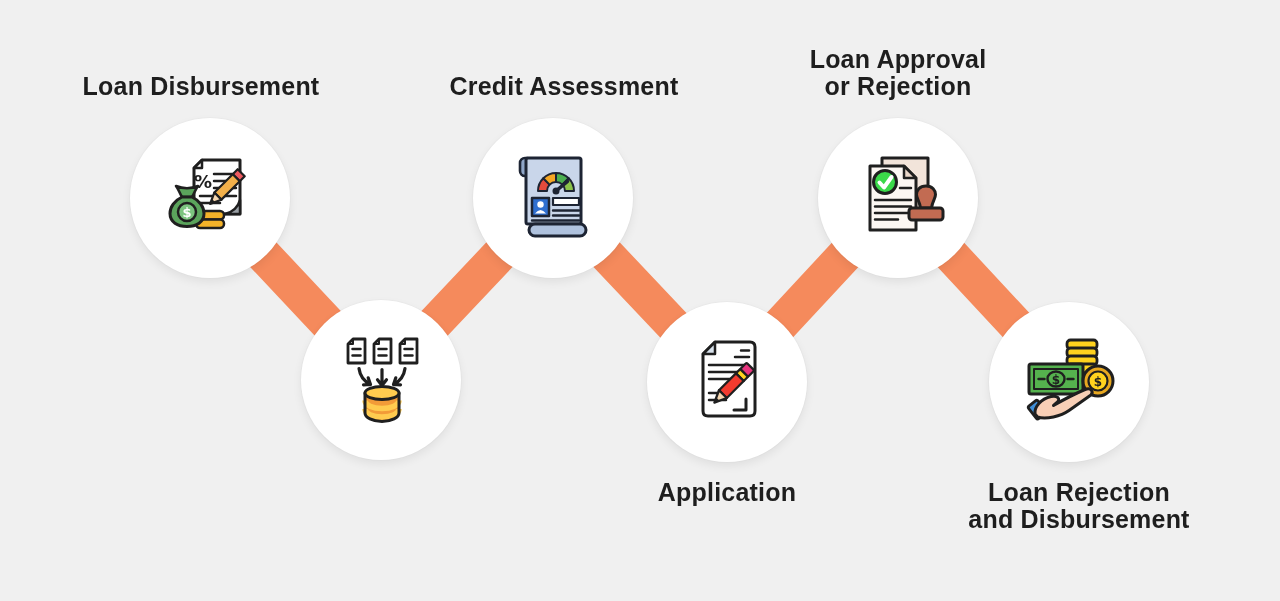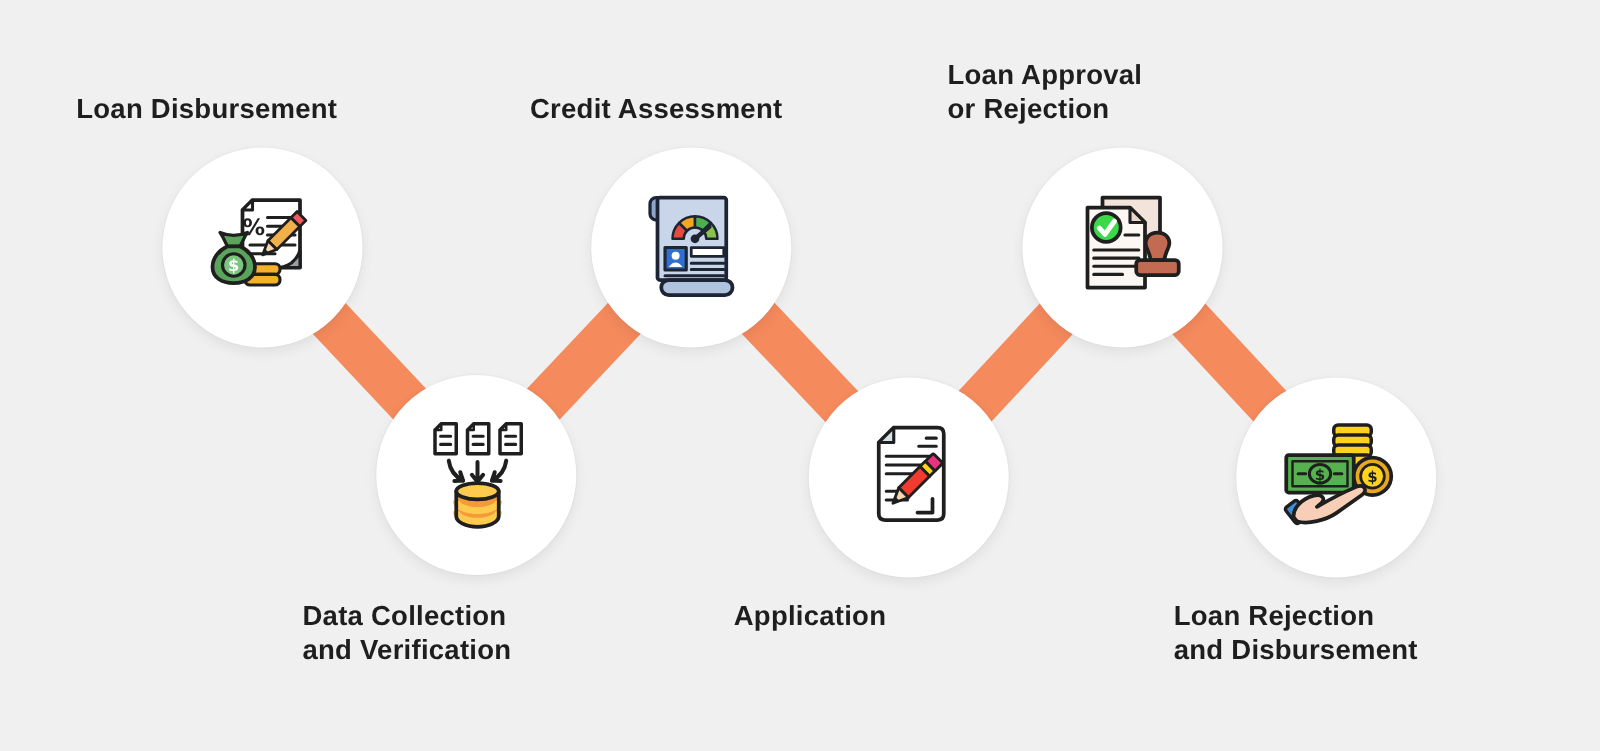--- a/index.html
+++ b/index.html
@@ -8,21 +8,21 @@
     font-family:"Liberation Sans","DejaVu Sans",sans-serif;overflow:hidden;
   }
   .connectors{position:absolute;left:0;top:0;width:1280px;height:601px;}
   .node{
     position:absolute;width:160px;height:160px;border-radius:50%;background:#FFFFFF;
     box-shadow:0 4px 10px rgba(0,0,0,.07),0 0 0 1px rgba(0,0,0,.02);
     display:flex;align-items:center;justify-content:center;
   }
   .node svg{width:96px;height:96px;display:block;}
   .step-label{
-    position:absolute;width:280px;font-size:22px;font-weight:600;
+    position:absolute;width:280px;text-align:center;font-size:25px;font-weight:600;
     color:#1E1E1E;line-height:27px;white-space:pre-line;letter-spacing:.2px;
   }
   svg text{font-family:"DejaVu Sans",sans-serif;}
 </style>
 </head>
 <body>
 
 <div class="canvas">
 
   <svg class="connectors" viewBox="0 0 1280 601">
@@ -70,22 +70,20 @@
         <path d="M49,37.5 V53.5 M49,53.5 L44.5,47.8 M49,53.5 L53.5,47.8" fill="none" stroke-width="3.2"></path>
         <path d="M72,36.5 C71,44 66.5,49.5 60.5,52.5 M60.5,52.5 L67.5,52.8 M60.5,52.5 L62.8,45.8" fill="none" stroke-width="3.2"></path>
         <path d="M32,61 V81 C32,85.5 39.6,89.5 49,89.5 C58.4,89.5 66,85.5 66,81 V61 Z" fill="#F29B38" stroke="none"></path>
         <path d="M32,68.5 C32,73 39.6,76.5 49,76.5 C58.4,76.5 66,73 66,68.5" stroke="#FFCB4F" stroke-width="5.5" fill="none" stroke-linecap="butt"></path>
         <path d="M32,77 C32,81.5 39.6,85 49,85 C58.4,85 66,81.5 66,77" stroke="#FFCB4F" stroke-width="5.5" fill="none" stroke-linecap="butt"></path>
         <path d="M32,61 V81 C32,85.5 39.6,89.5 49,89.5 C58.4,89.5 66,85.5 66,81 V61" fill="none" stroke-width="3"></path>
         <ellipse cx="49" cy="61" rx="17" ry="6.5" fill="#FFCB4F" stroke-width="3"></ellipse>
       </g>
     </svg>
   </div>
-  <div class="step-label" style="left:242px;top:479px">Data Collection
-and Verification</div>
 
   <div class="step-label" style="left:424px;top:73px">Credit Assessment</div>
   <div class="node" style="left:473px;top:118px">
     <svg viewBox="0 0 96 96">
       <g stroke="#1d2433" stroke-linejoin="round" stroke-linecap="round">
         <rect x="15" y="8" width="12" height="18" rx="5" fill="#8FA6C8" stroke-width="2.6"></rect>
         <rect x="21" y="8" width="55" height="66" rx="2" fill="#C9D6EA" stroke-width="3"></rect>
         <path d="M33,41 A18,18 0 0 1 38.3,28.3 L44.6,34.6 A9,9 0 0 0 42,41 Z" fill="#E54B3C" stroke-width="2"></path>
         <path d="M38.3,28.3 A18,18 0 0 1 51,23 L51,32 A9,9 0 0 0 44.6,34.6 Z" fill="#F5A623" stroke-width="2"></path>
         <path d="M51,23 A18,18 0 0 1 63.7,28.3 L57.4,34.6 A9,9 0 0 0 51,32 Z" fill="#4CAF50" stroke-width="2"></path>

